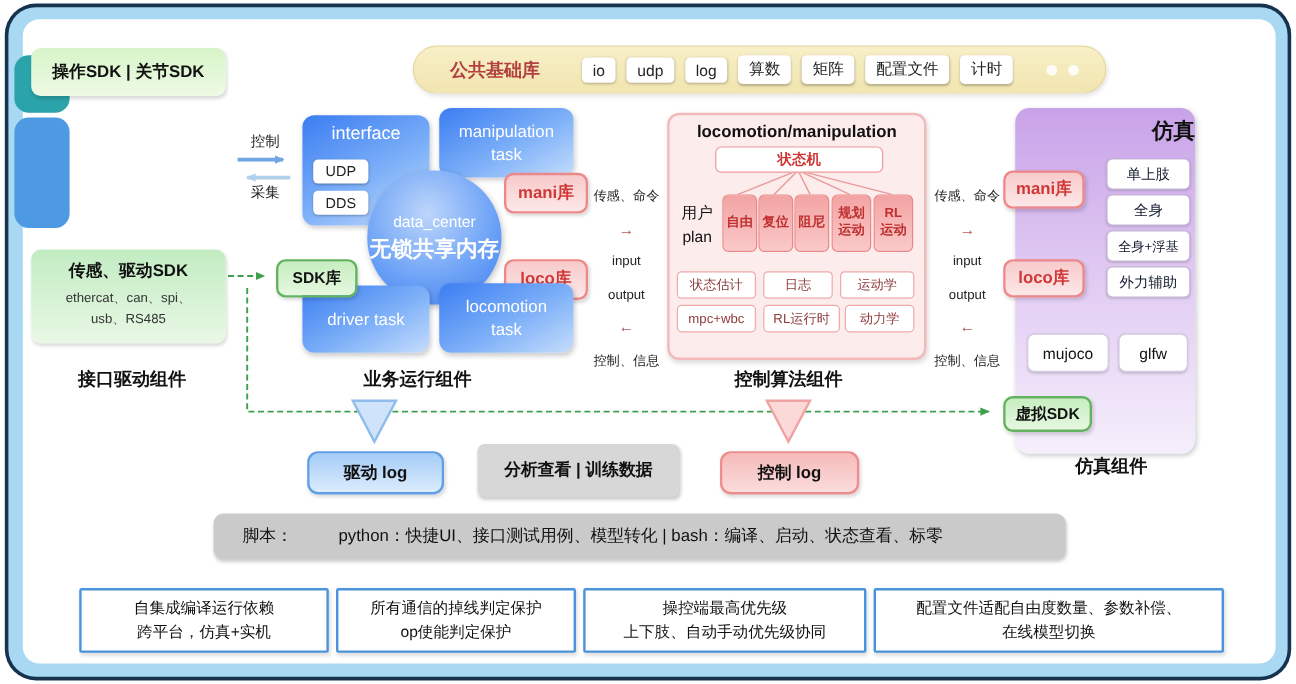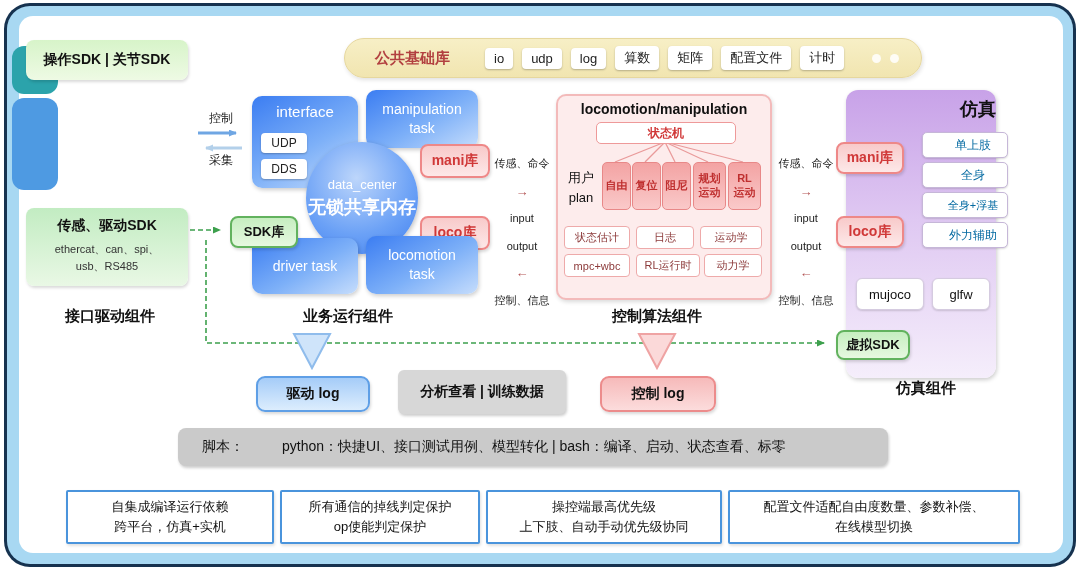--- a/index.html
+++ b/index.html
@@ -41,21 +41,21 @@
   .iotext{font-size:11px;color:#222;white-space:nowrap;}
   .ioarrow{font-size:13px;line-height:9px;color:#b35555;font-weight:bold;}
   .algobox{background:#fdecec;border:2px solid #f3baba;border-radius:10px;box-shadow:1px 2px 4px rgba(0,0,0,0.15);}
   .algotitle{font-size:14px;font-weight:bold;color:#111;text-align:center;margin-top:5px;}
   .statechip{background:#fff;border:1.5px solid #ee9999;border-radius:5px;font-size:12px;font-weight:bold;color:#d03838;}
   .userplan{font-size:13px;color:#111;line-height:1.5;text-align:center;}
   .modechip{background:linear-gradient(180deg,#f3a3a3,#fac9c9);border:1px solid #e88888;border-radius:5px;font-size:11px;font-weight:bold;color:#bf2f2f;line-height:1.25;}
   .modulechip{background:#fff;border:1px solid #eeaaaa;border-radius:4px;font-size:11px;color:#8d3b3b;white-space:nowrap;}
   .simbox{background:linear-gradient(180deg,#c8a2e8 0%,#dfc8f2 45%,#f5eefb 100%);border-radius:12px;box-shadow:1px 2px 4px rgba(0,0,0,0.2);}
   .simtitle{font-size:18px;font-weight:bold;color:#111;text-align:right;margin-top:7px;}
-  .simchip{background:#fff;border:1px solid #c6b7d8;border-radius:5px;font-size:12px;color:#0369a1;box-shadow:0 1px 2px rgba(0,0,0,0.15);padding-left:16px;}
+  .simchip{background:#fff;border:1px solid #c6b7d8;border-radius:5px;font-size:12px;color:#0f172a;box-shadow:0 1px 2px rgba(0,0,0,0.15);}
   .enginechip{background:#fff;border:1px solid #d5cbe0;border-radius:6px;font-size:13px;color:#111;box-shadow:0 1px 2px rgba(0,0,0,0.15);}
   .bluelog{background:linear-gradient(180deg,#a5ccf8,#dcedfd);border:2px solid #5f9fe6;border-radius:9px;font-size:14px;font-weight:bold;color:#111;box-shadow:1px 2px 3px rgba(0,0,0,0.15);}
   .pinklog{background:linear-gradient(180deg,#f6baba,#fcdcdc);border:2px solid #ec8c8c;border-radius:9px;font-size:14px;font-weight:bold;color:#111;box-shadow:1px 2px 3px rgba(0,0,0,0.15);}
   .graybox{background:#d7d7d7;border-radius:6px;font-size:14px;font-weight:bold;color:#111;box-shadow:1px 2px 3px rgba(0,0,0,0.2);}
   .scripts{background:#cacaca;border-radius:8px;display:flex;align-items:center;padding-left:24px;box-sizing:border-box;gap:38px;font-size:14px;color:#111;box-shadow:1px 2px 3px rgba(0,0,0,0.2);}
   .feature{background:#fff;border:2px solid #4a94dc;border-radius:2px;font-size:13px;color:#111;line-height:1.55;box-shadow:1px 2px 3px rgba(0,0,0,0.12);}
 </style>
 </head>
 <body>
 

